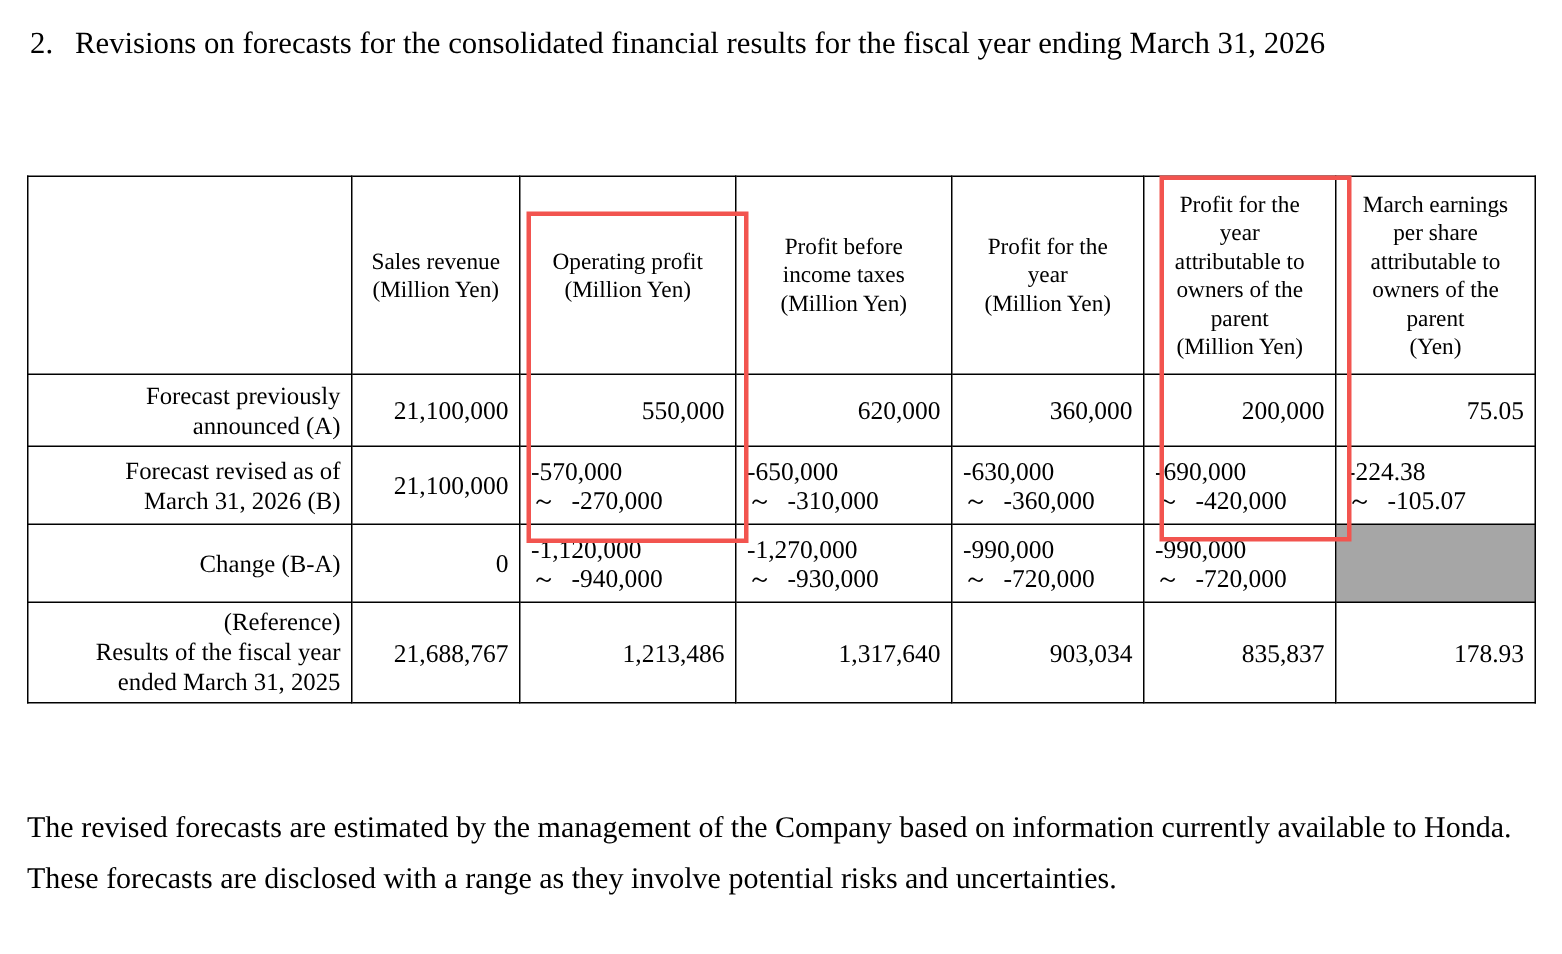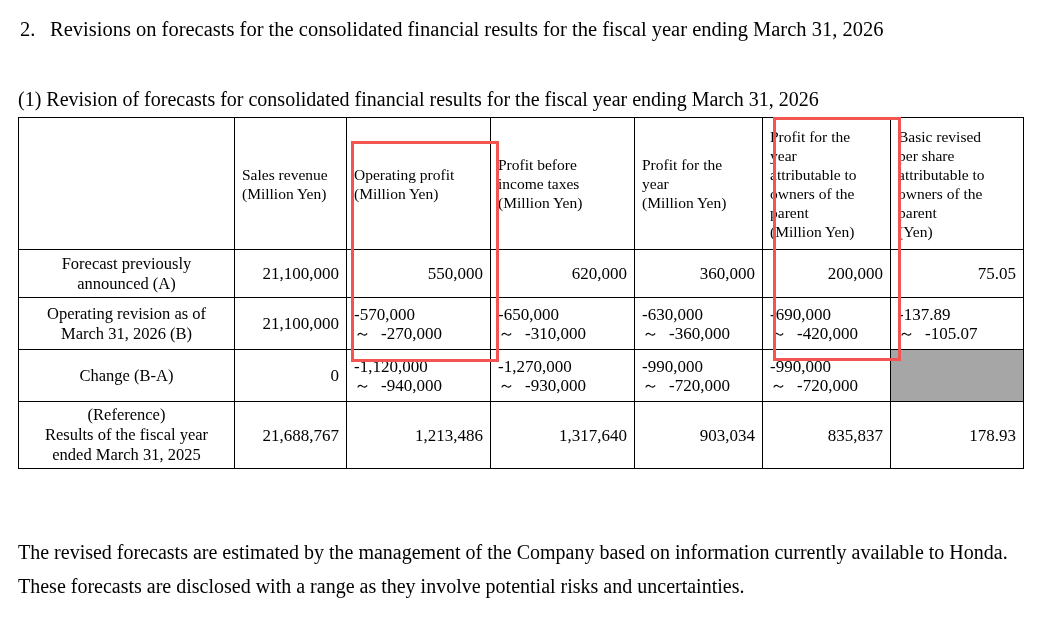--- a/index.html
+++ b/index.html
@@ -63,28 +63,28 @@
   }
   .col-label { width: 216px; }
   .col-num   { width: 112px; }
   .col-num2  { width: 144px; }
   .col-num3  { width: 144px; }
   .col-num4  { width: 128px; }
   .col-num5  { width: 128px; }
   .col-num6  { width: 133px; }
 
   thead td {
-    text-align: left;
+    text-align: center;
     height: 132px;
     font-size: 15.5px;
     line-height: 19px;
   }
   thead td.blank { border: 1px solid #000; }
   tbody td.lbl {
-    text-align: center;
+    text-align: right;
     font-size: 16.5px;
     line-height: 20px;
   }
   tbody td.val {
     text-align: right;
     font-size: 17px;
     white-space: nowrap;
   }
   tbody tr.r1 td { height: 48px; }
   tbody tr.r2 td { height: 52px; }
@@ -134,21 +134,20 @@
 </style>
 </head>
 <body>
 
 <div class="page">
 
   <div class="heading">
     <span class="num">2.</span><span>Revisions on forecasts for the consolidated financial results for the fiscal year ending March 31, 2026</span>
   </div>
 
-  <div class="subheading">(1) Revision of forecasts for consolidated financial results for the fiscal year ending March 31, 2026</div>
 
   <table class="fin">
     <colgroup>
       <col class="col-label">
       <col class="col-num">
       <col class="col-num2">
       <col class="col-num3">
       <col class="col-num4">
       <col class="col-num5">
       <col class="col-num6">
@@ -176,21 +175,21 @@
         </td>
         <td>
           <div>Profit for the</div>
           <div>year</div>
           <div>attributable to</div>
           <div>owners of the</div>
           <div>parent</div>
           <div>(Million Yen)</div>
         </td>
         <td>
-          <div>Basic revised</div>
+          <div>March earnings</div>
           <div>per share</div>
           <div>attributable to</div>
           <div>owners of the</div>
           <div>parent</div>
           <div>(Yen)</div>
         </td>
       </tr>
     </thead>
     <tbody>
 
@@ -202,42 +201,42 @@
         <td class="val">21,100,000</td>
         <td class="val">550,000</td>
         <td class="val">620,000</td>
         <td class="val">360,000</td>
         <td class="val">200,000</td>
         <td class="val">75.05</td>
       </tr>
 
       <tr class="r2">
         <td class="lbl">
-          <div>Operating revision as of</div>
+          <div>Forecast revised as of</div>
           <div>March 31, 2026 (B)</div>
         </td>
         <td class="val">21,100,000</td>
         <td class="val">
           <span class="range">-570,000</span>
           <span class="range"><span class="tilde">～</span><span>-270,000</span></span>
         </td>
         <td class="val">
           <span class="range">-650,000</span>
           <span class="range"><span class="tilde">～</span><span>-310,000</span></span>
         </td>
         <td class="val">
           <span class="range">-630,000</span>
           <span class="range"><span class="tilde">～</span><span>-360,000</span></span>
         </td>
         <td class="val">
           <span class="range">-690,000</span>
           <span class="range"><span class="tilde">～</span><span>-420,000</span></span>
         </td>
         <td class="val">
-          <span class="range">-137.89</span>
+          <span class="range">-224.38</span>
           <span class="range"><span class="tilde">～</span><span>-105.07</span></span>
         </td>
       </tr>
 
       <tr class="r3">
         <td class="lbl">
           <div>Change (B-A)</div>
         </td>
         <td class="val">0</td>
         <td class="val">

